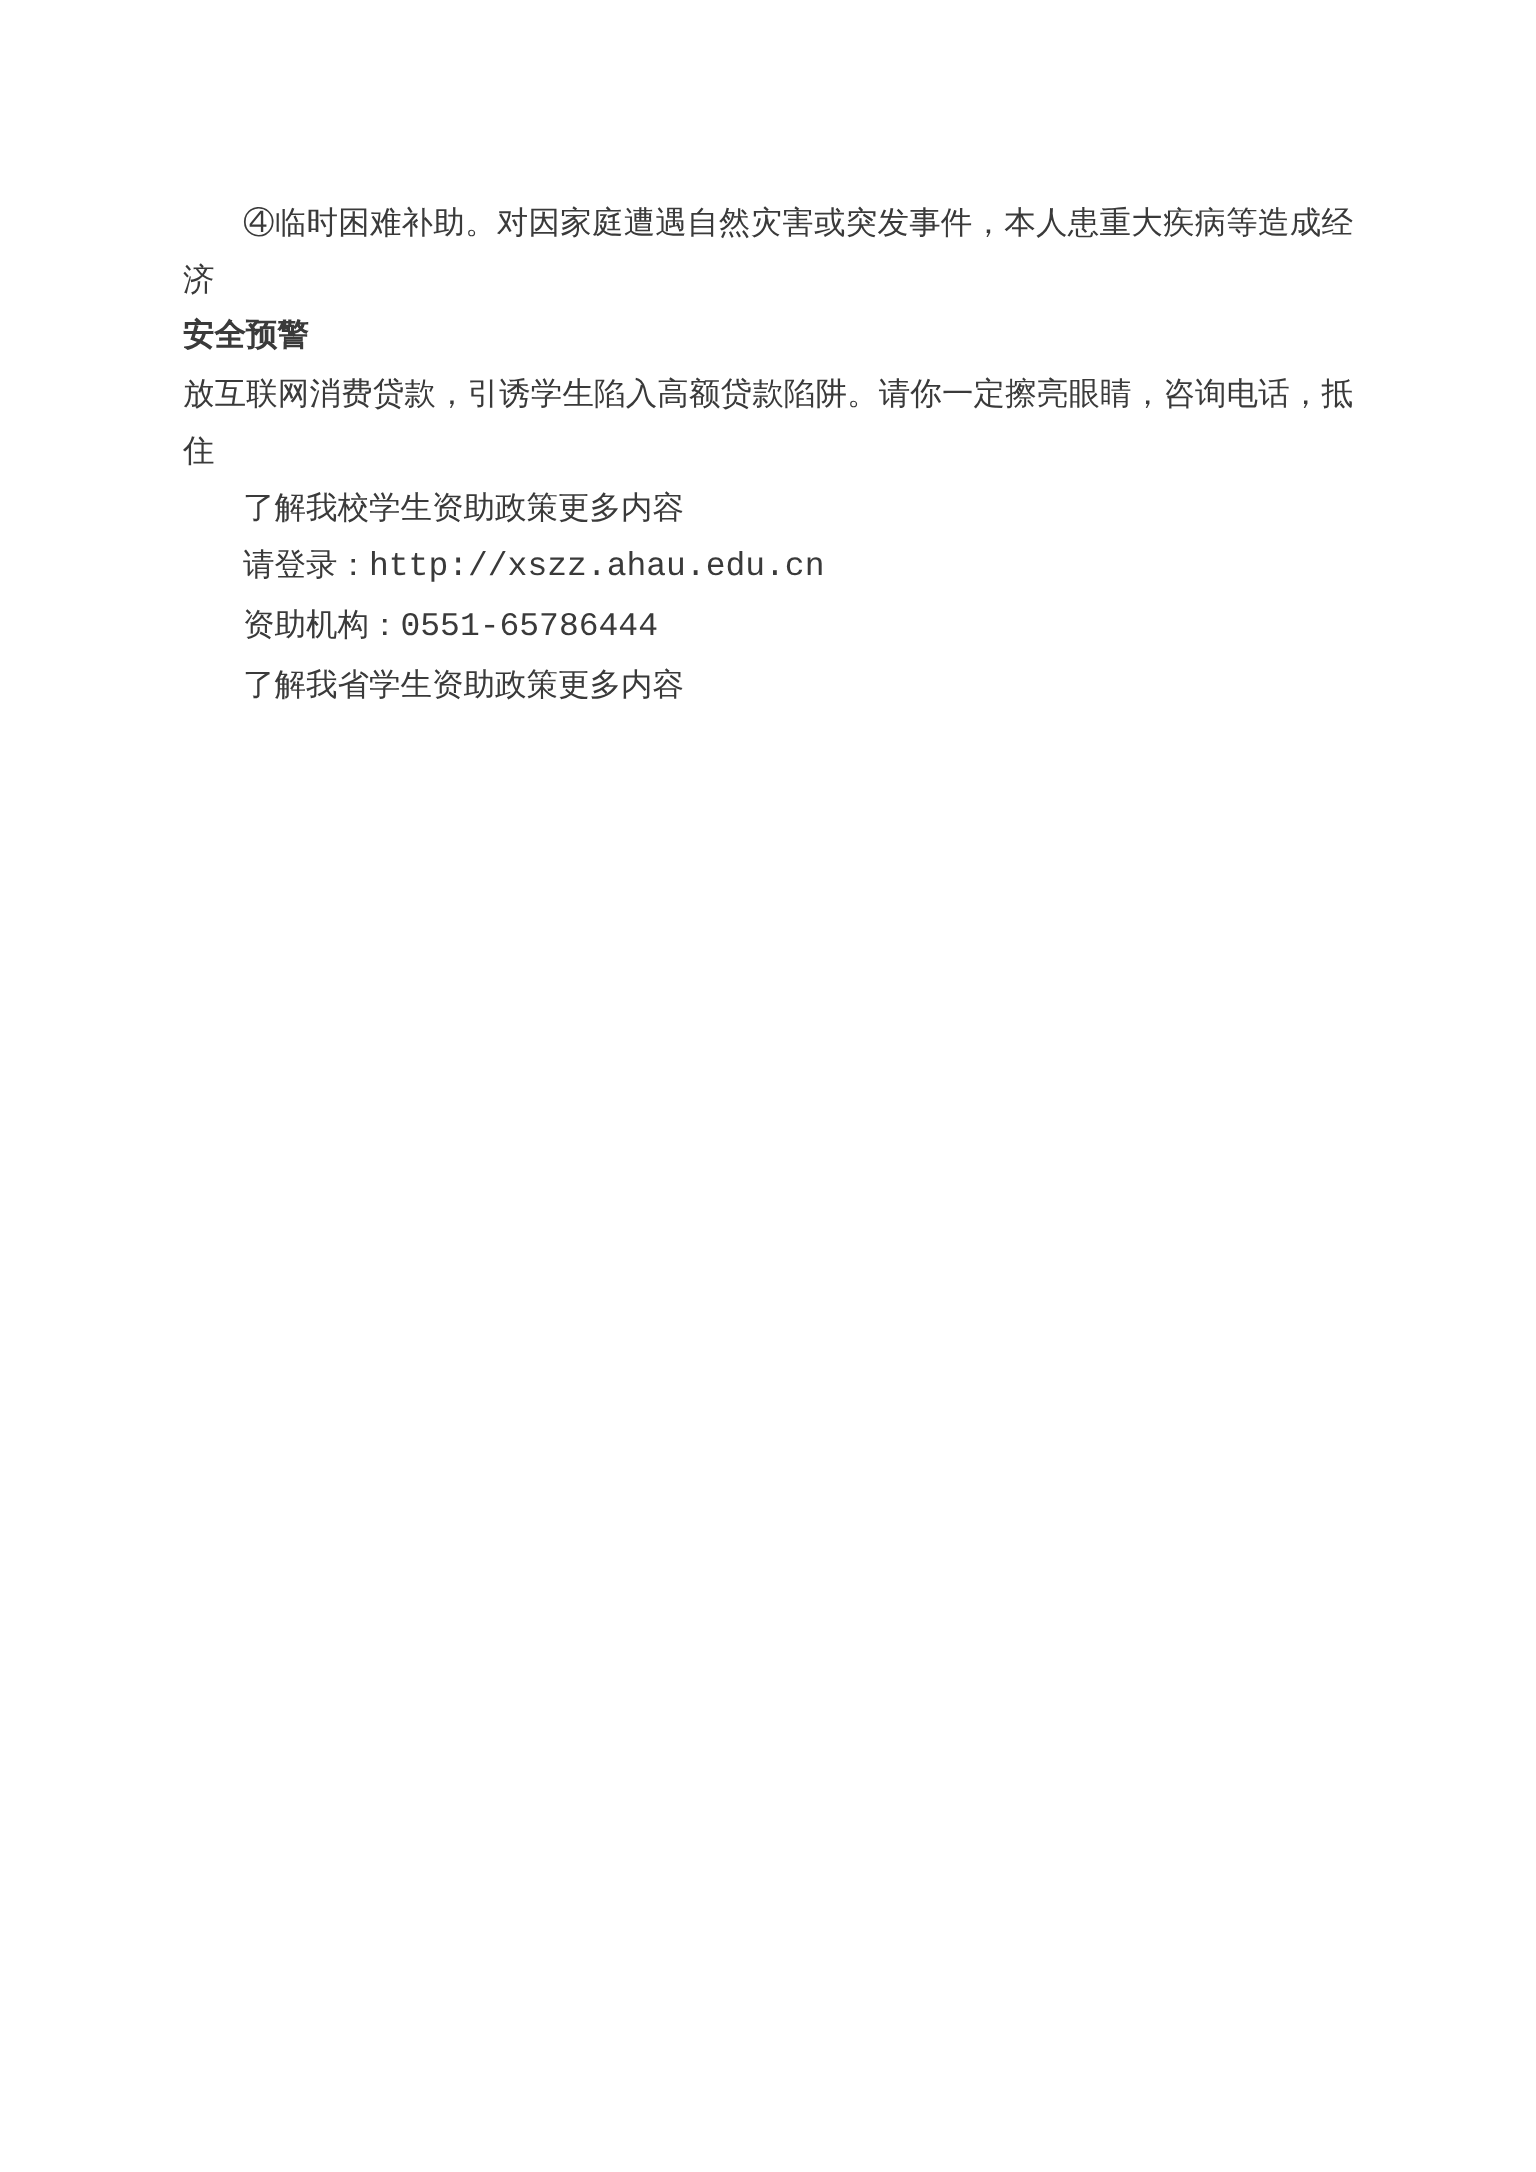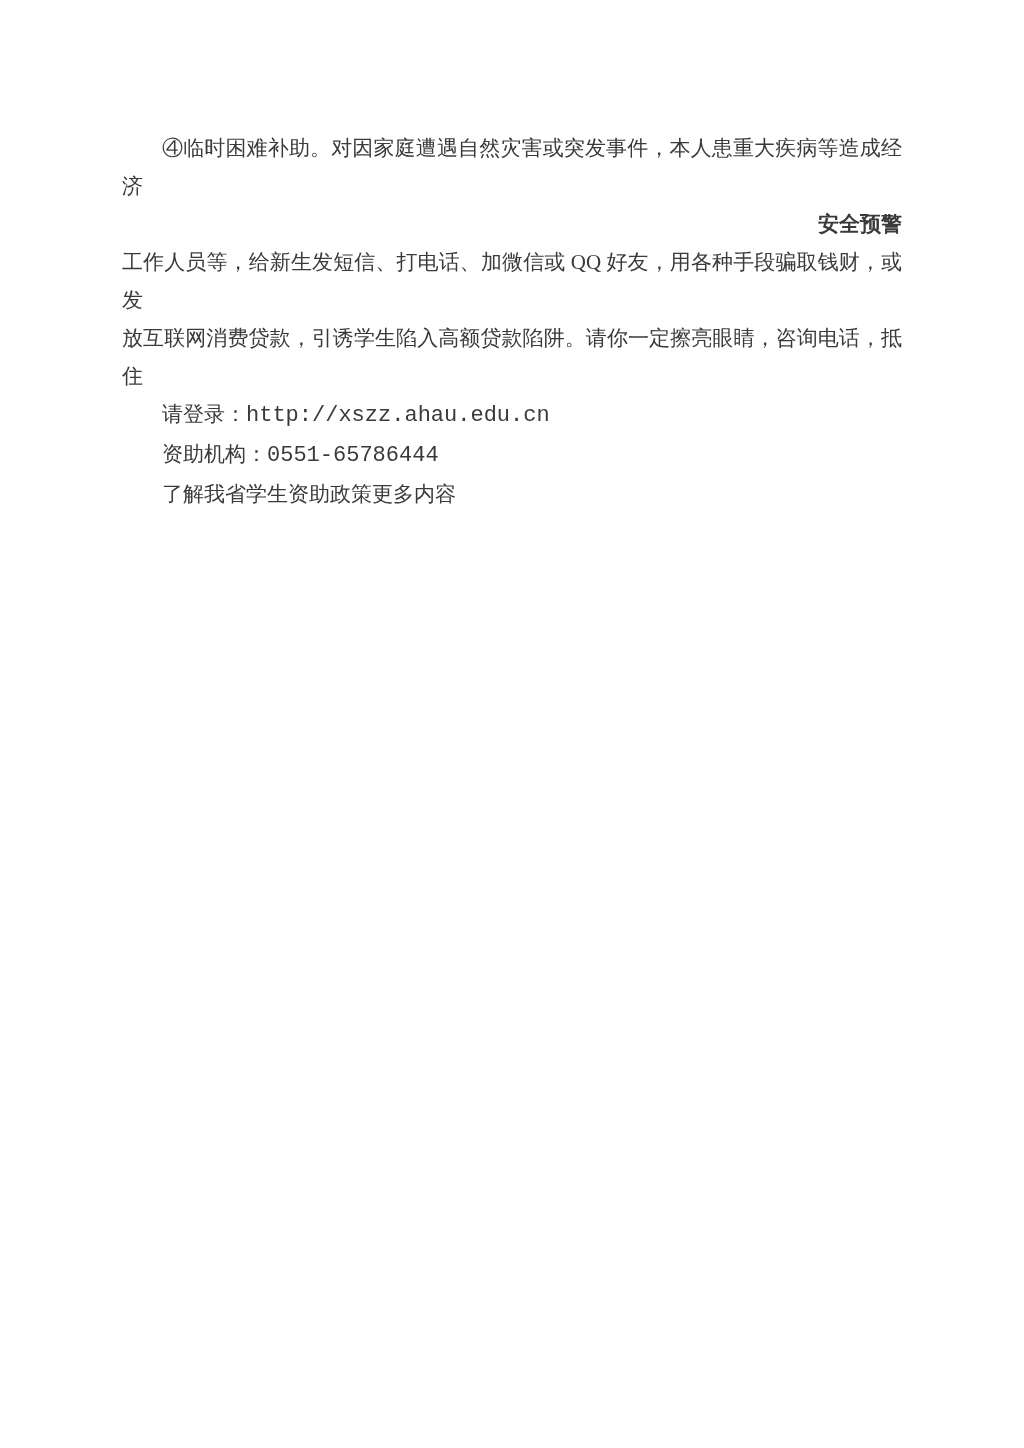--- a/index.html
+++ b/index.html
@@ -37,42 +37,42 @@
   }
   .indent {
     text-indent: 40px;
   }
   .heading {
     margin: 0;
     padding: 0;
     font-size: 21px;
     line-height: 38px;
     font-weight: bold;
-    text-align: right;
+    text-align: left;
     font-family: "Liberation Sans", "DejaVu Sans", sans-serif;
     color: #3a3a3a;
   }
   .ascii {
     font-family: "Liberation Mono", "DejaVu Sans Mono", monospace;
     font-size: 22px;
   }
 </style>
 </head>
 <body>
 
 <div class="page">
   <div class="content">
 
     <p class="line wrapfill indent">④临时困难补助。对因家庭遭遇自然灾害或突发事件，本人患重大疾病等造成经济</p>
 
     <h2 class="heading">安全预警</h2>
 
-    <p class="line wrapfill">工作人员等，给新生发短信、打电话、加微信或 QQ 好友，用各种手段骗取钱财，或发</p>
     <p class="line wrapfill">放互联网消费贷款，引诱学生陷入高额贷款陷阱。请你一定擦亮眼睛，咨询电话，抵住</p>
 
+    <p class="line indent">了解我校学生资助政策更多内容</p>
 
     <p class="line indent">
       <span>请登录：</span><span class="ascii">http://xszz.ahau.edu.cn</span>
     </p>
 
     <p class="line indent">
       <span>资助机构：</span><span class="ascii">0551-65786444</span>
     </p>
 
     <p class="line indent">了解我省学生资助政策更多内容</p>

